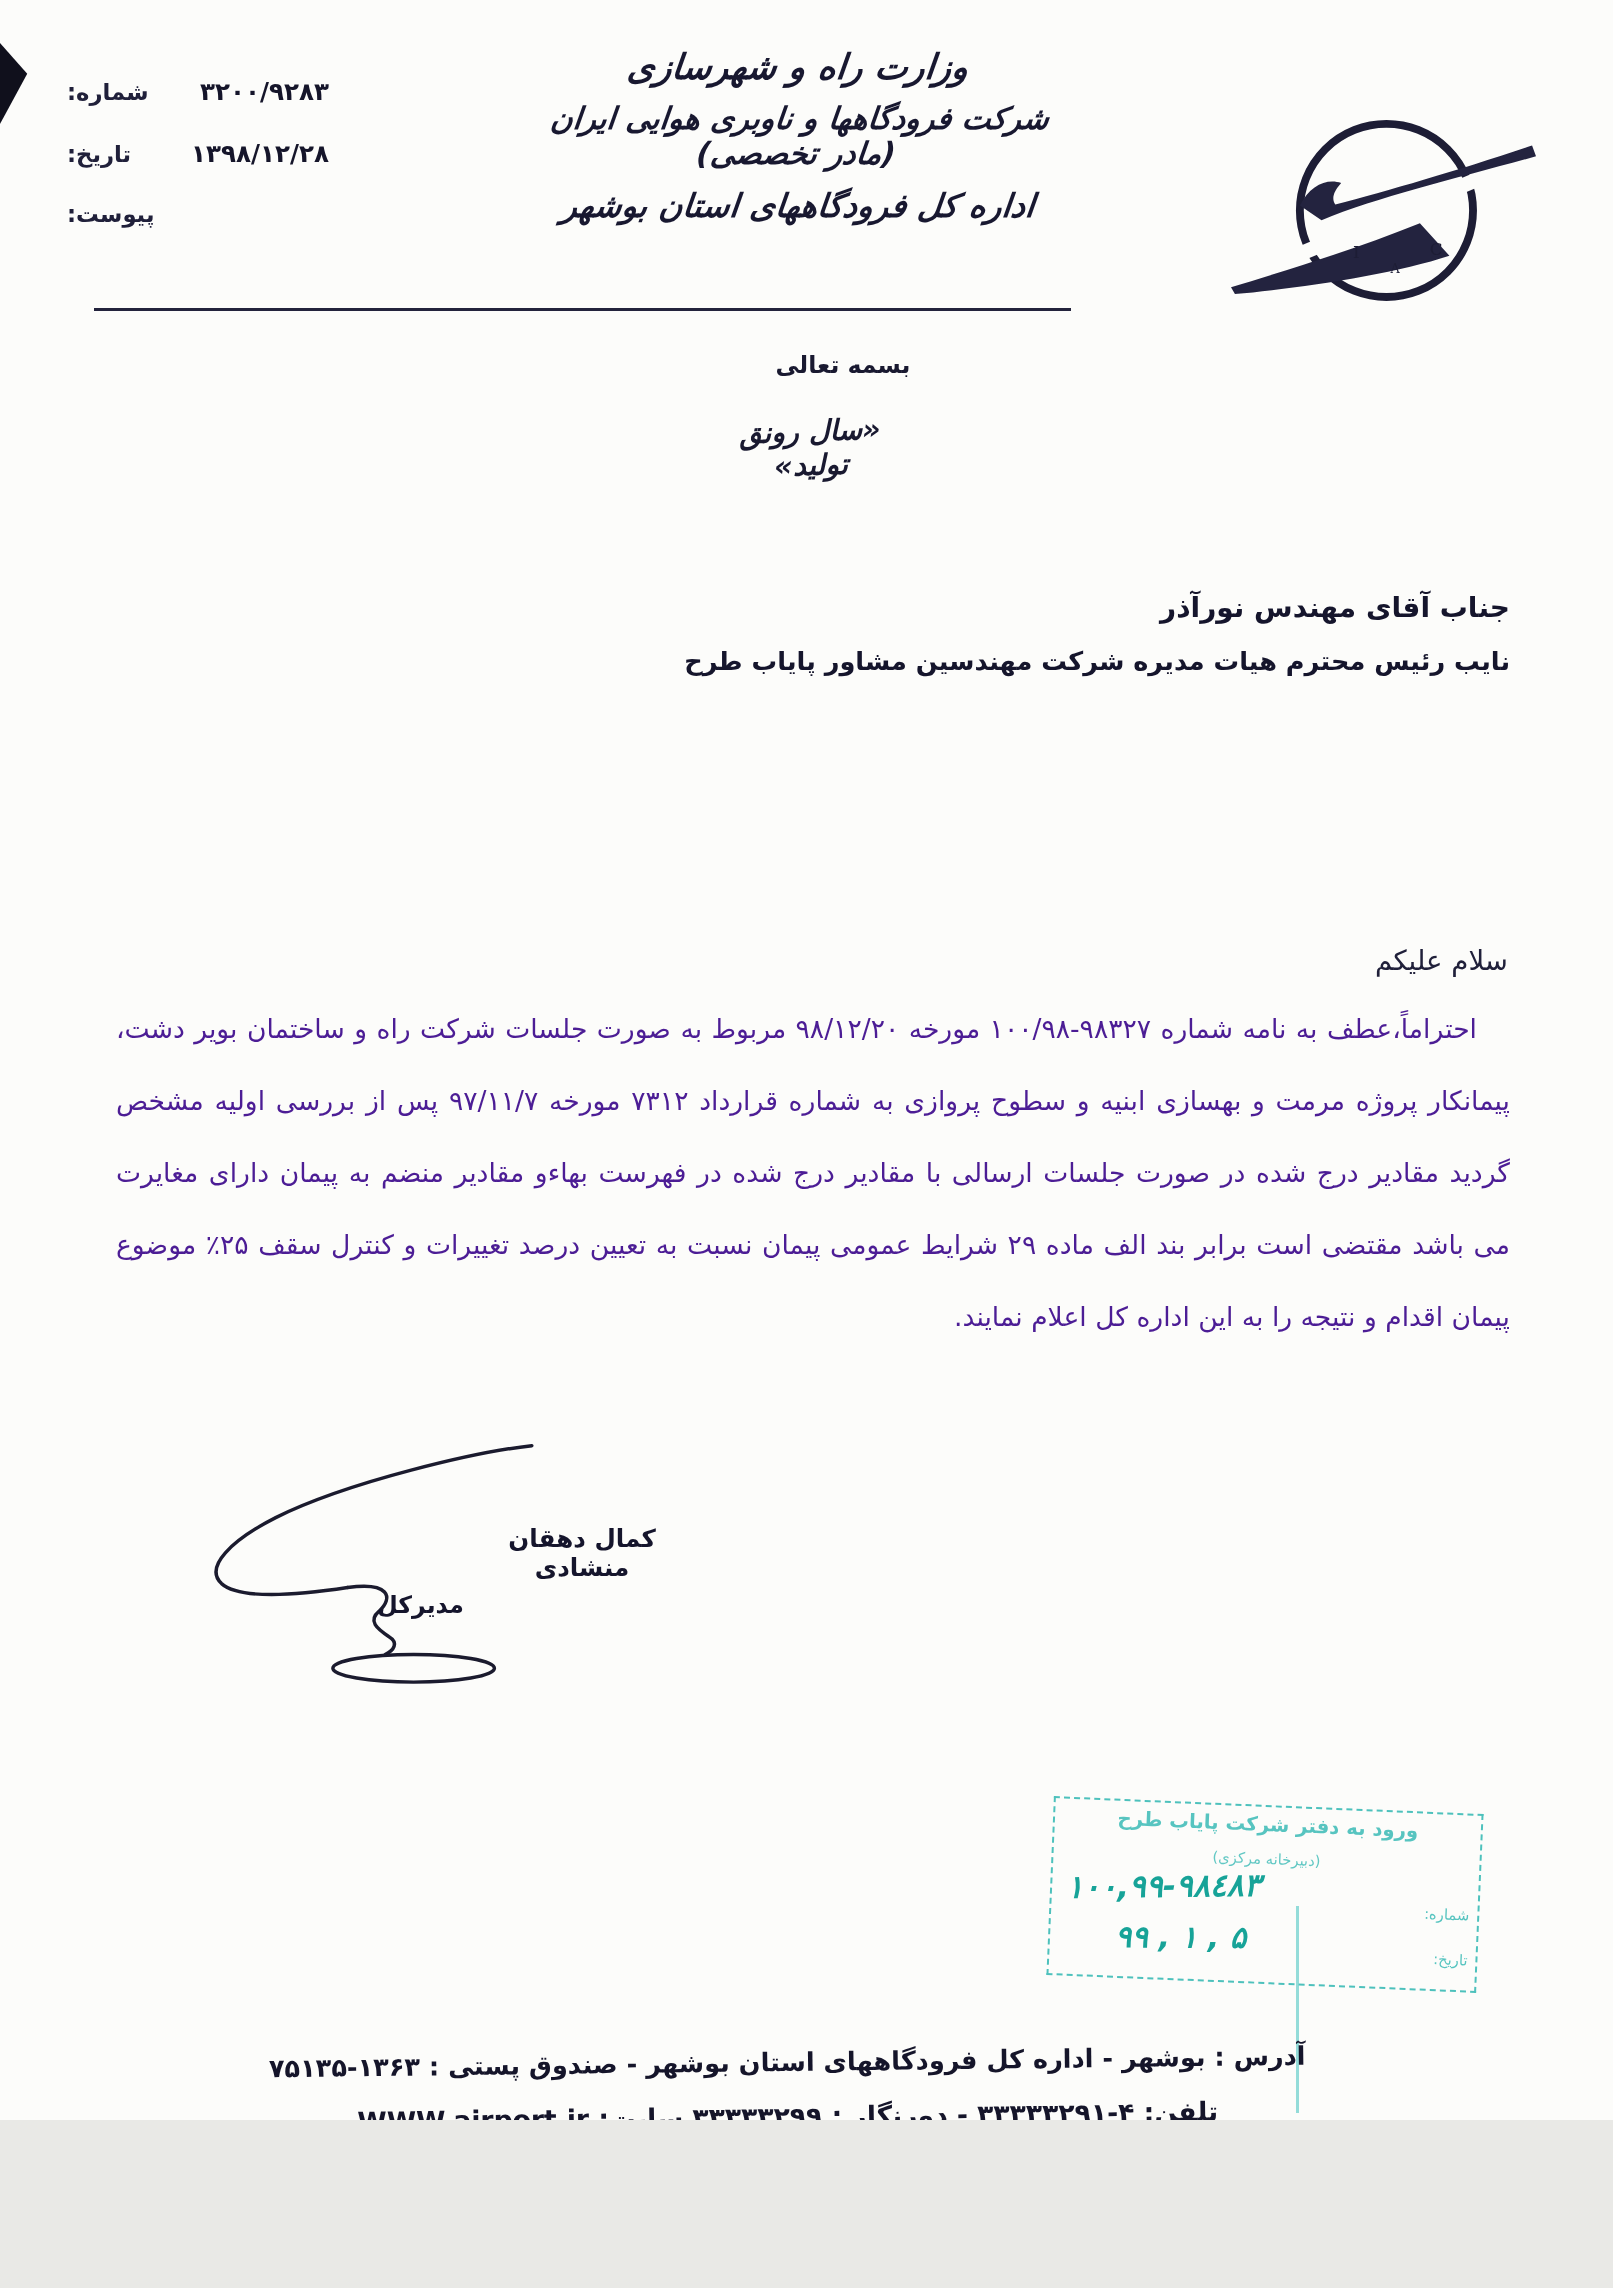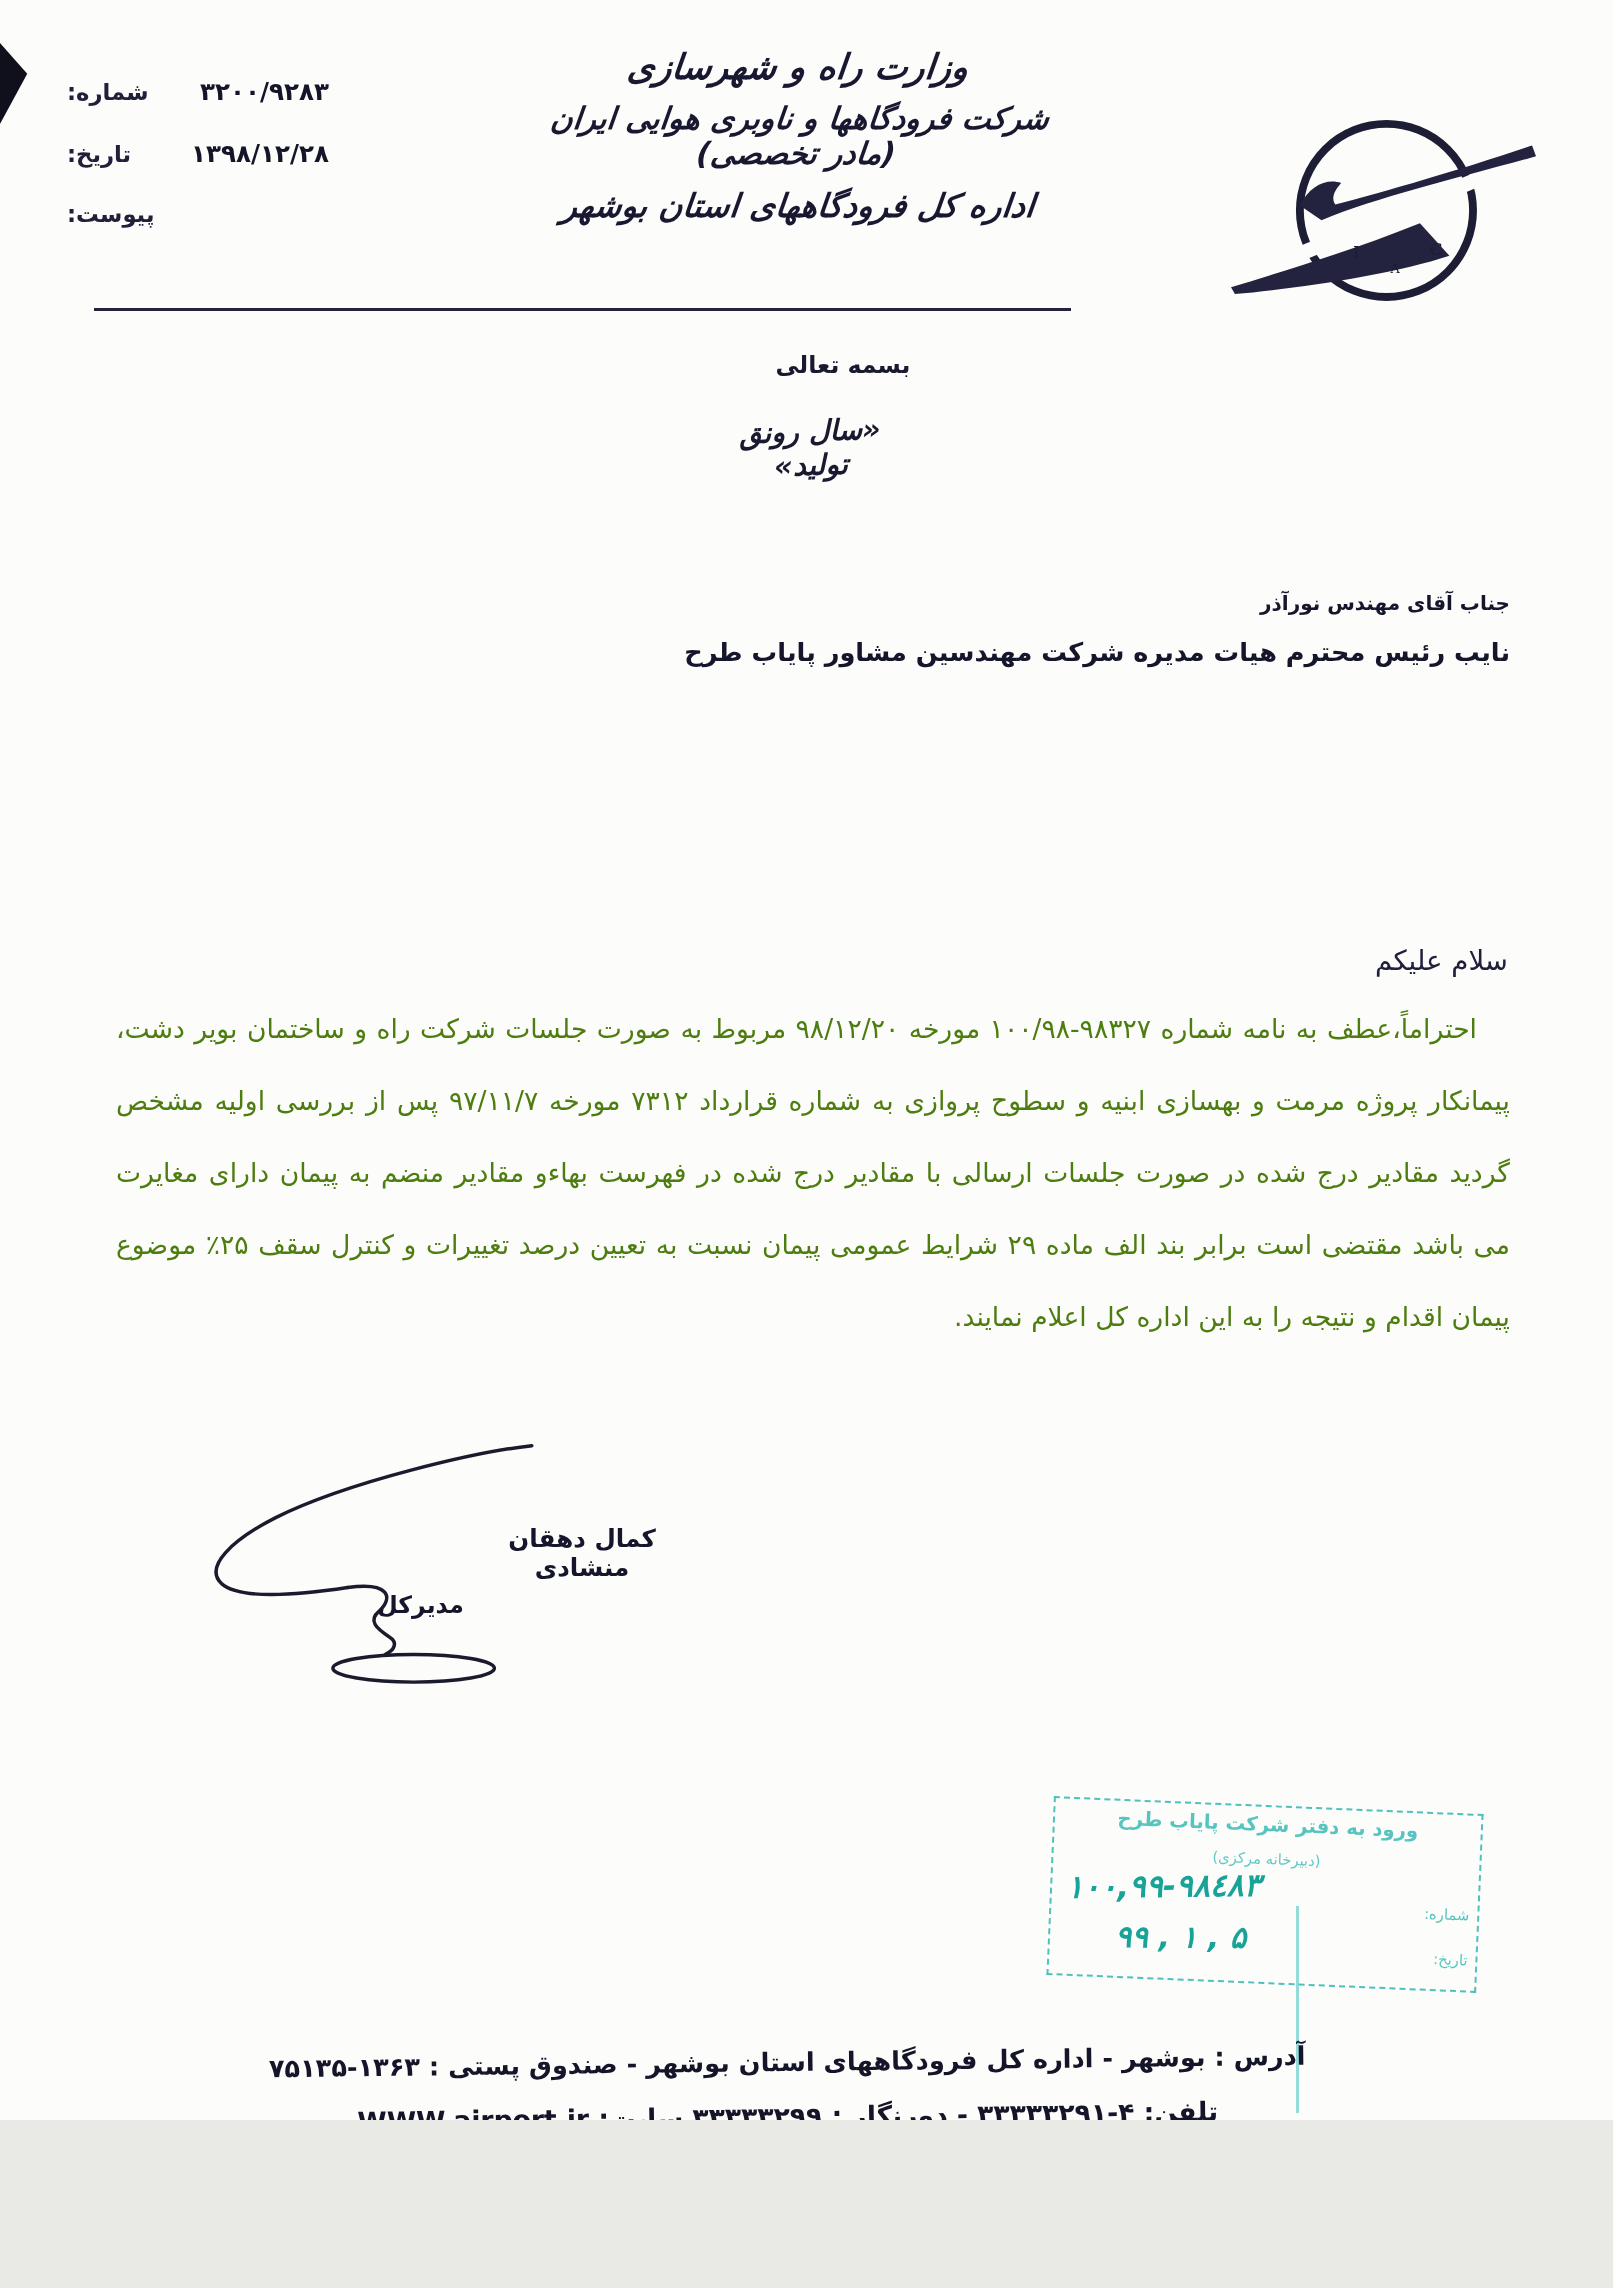--- a/index.html
+++ b/index.html
@@ -24,29 +24,29 @@
   .lh2{font-size:30.5px;font-style:italic;font-weight:bold;margin-top:13.8px;transform:skewX(-6deg);}
   .lh3{font-size:32.5px;font-style:italic;font-weight:bold;margin-top:15.8px;transform:skewX(-6deg);}
   .header-rule{position:absolute;left:94px;top:308px;width:977px;height:3px;background:#23233c;}
   
   .logo{position:absolute;left:1231px;top:94px;width:305px;height:227px;}
   
   .besmele{position:absolute;left:764px;top:351px;width:158px;text-align:center;font-size:23.6px;font-weight:bold;color:#191930;}
   .slogan{position:absolute;left:717px;top:414px;width:187px;text-align:center;font-size:28.6px;font-weight:bold;font-style:italic;color:#191930;transform:rotate(-2deg);}
   
   .recipient{position:absolute;right:104px;top:591px;text-align:right;font-weight:bold;color:#15152c;}
-  .recipient .r1{font-size:20px;margin-bottom:21.7px;}
+  .recipient .r1{font-size:28px;margin-bottom:21.7px;}
   .recipient .r2{font-size:25.6px;}
   
   .subject{position:absolute;right:104px;top:780px;text-align:right;font-size:25.6px;font-weight:bold;color:#15152c;}
   
   .greeting{position:absolute;right:106px;top:904px;font-size:27.6px;color:#20203a;margin-top:40px;}
   
   .body-text{position:absolute;left:116px;right:104px;top:993px;direction:rtl;text-align:justify;text-align-last:right;
-    font-size:26.6px;line-height:72px;color:#4d7c0f;text-indent:33px;}
+    font-size:26.6px;line-height:72px;color:#4c1d95;text-indent:33px;}
   
   .sig-wrap{position:absolute;left:192px;top:1414px;width:527px;height:286px;}
   .sig-svg{position:absolute;left:0;top:0;}
   .sig-name{position:absolute;left:284px;top:110px;width:212px;text-align:center;font-size:24.6px;font-weight:bold;color:#15152c;}
   .sig-title{position:absolute;left:179px;top:177px;width:99px;text-align:center;font-size:23.6px;font-weight:bold;color:#15152c;}
   
   .stamp{position:absolute;left:1050px;top:1805px;width:426px;height:175px;transform:rotate(2.4deg);
     border:2px dashed rgba(47,183,178,.85);color:#2fb7b2;}
   .stamp-l1{position:absolute;top:5.9px;left:0;right:0;text-align:center;font-size:19.7px;font-weight:bold;letter-spacing:3px;opacity:.8;}
   .stamp-l2{position:absolute;top:43px;left:0;right:0;text-align:center;font-size:14.8px;opacity:.75;}

